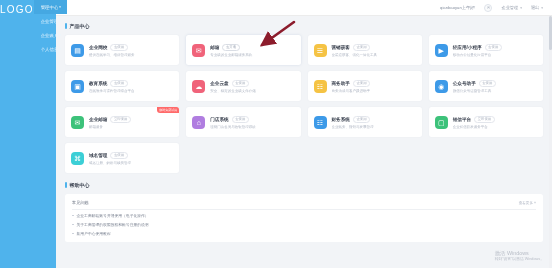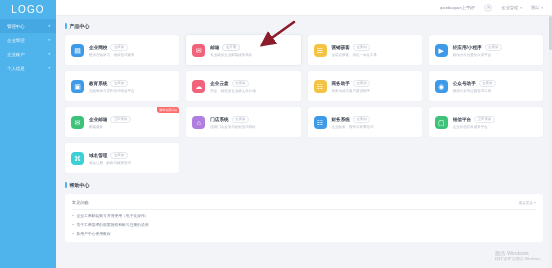--- a/index.html
+++ b/index.html
@@ -9,21 +9,21 @@
     background:#f2f4f7;
     font-size:5px;
     color:#4a5264;
   }
   .app { display:flex; width:552px; height:268px; }
 
   
   .sidebar {
     width:56px; flex:0 0 56px;
     background:#4fb3ec;
-    display:flex; flex-direction:column;
+    display:flex; flex-direction:row;
   }
   .logo {
     height:19px;
     display:flex; align-items:center; justify-content:center;
     color:#ffffff;
     font-size:10px;
     letter-spacing:1.2px;
     font-weight:400;
   }
   .side-menu { display:flex; flex-direction:column; }

